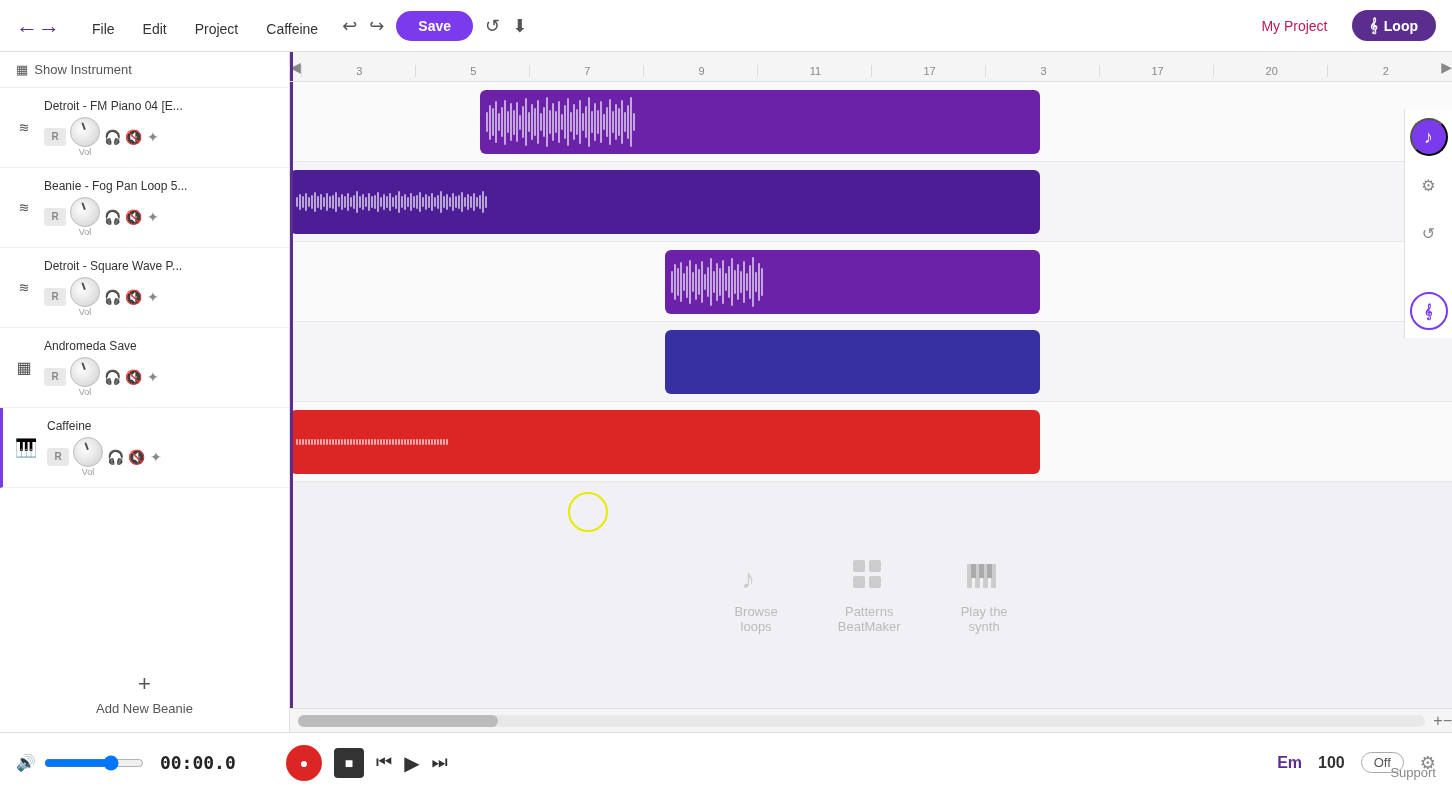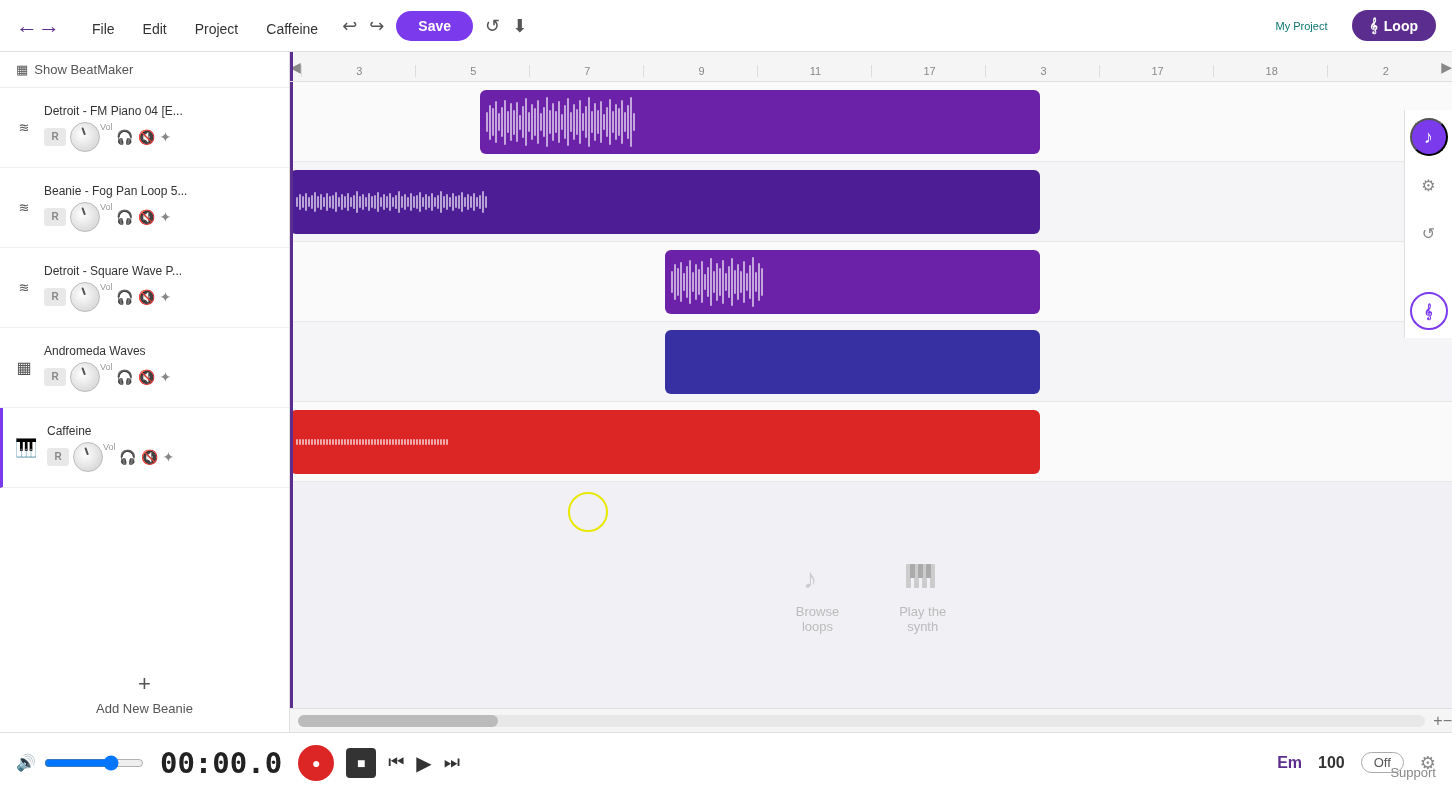--- a/index.html
+++ b/index.html
@@ -10,42 +10,42 @@
       display: flex; align-items: center; height: 52px;
       background: #fff; border-bottom: 1px solid #e0e0e0;
       padding: 0 16px; gap: 24px; position: relative; z-index: 10;
     }
     .nav-logo { color: #5b2d8e; font-size: 22px; font-weight: bold; margin-right: 8px; }
     .nav-menu { display: flex; gap: 28px; margin-top: 6px; }
     .nav-menu-item { font-size: 14px; color: #333; cursor: pointer; }
     .nav-actions { display: flex; gap: 12px; align-items: center; }
     .nav-icon-btn { background: none; border: none; cursor: pointer; color: #555; font-size: 18px; }
     .nav-save-btn { background: #7c3aed; color: #fff; border: none; border-radius: 20px; padding: 7px 22px; font-size: 14px; font-weight: 600; cursor: pointer; }
-    .nav-project { margin-left: auto; font-size: 11px; color: #0f766e; font-weight: 500; }
+    .nav-project { margin-left: auto; font-size: 14px; color: #be185d; font-weight: 500; }
     .nav-share-btn { background: #5b2d8e; color: #fff; border: none; border-radius: 20px; padding: 7px 18px; font-size: 14px; font-weight: 600; cursor: pointer; display: flex; align-items: center; gap: 6px; }
 
     
     .main { display: flex; height: calc(792px - 52px - 60px); }
 
     
     .sidebar { width: 290px; background: #fff; border-right: 1px solid #e0e0e0; display: flex; flex-direction: column; overflow: hidden; }
     .sidebar-header { padding: 10px 16px; border-bottom: 1px solid #eee; display: flex; align-items: center; gap: 6px; color: #555; font-size: 13px; }
     .track-list { flex: 1; overflow-y: auto; }
     .track-item { display: flex; align-items: center; padding: 6px 10px; border-bottom: 1px solid #f0f0f0; height: 80px; gap: 6px; }
     .track-item.active-track { border-left: 3px solid #7c3aed; }
     .track-icon { width: 28px; height: 28px; display: flex; align-items: center; justify-content: center; color: #555; font-size: 13px; }
     .track-info { flex: 1; min-width: 0; }
     .track-name { font-size: 12px; color: #333; font-weight: 500; white-space: nowrap; overflow: hidden; text-overflow: ellipsis; margin-bottom: 4px; }
     .track-controls { display: flex; align-items: center; gap: 4px; }
     .track-btn { background: #f0f0f0; border: none; border-radius: 3px; width: 22px; height: 18px; font-size: 10px; cursor: pointer; color: #555; font-weight: 600; display: flex; align-items: center; justify-content: center; }
     .track-btn.r-btn { background: #e8e8e8; color: #888; }
     .vol-knob { width: 30px; height: 30px; border-radius: 50%; background: radial-gradient(circle at 40% 40%, #fff, #ccc); border: 1px solid #bbb; position: relative; display: inline-block; cursor: pointer; }
     .vol-knob::after { content: ''; position: absolute; top: 4px; left: 50%; width: 2px; height: 8px; background: #555; border-radius: 1px; transform: translateX(-50%) rotate(-20deg); transform-origin: bottom; }
     .vol-label { font-size: 9px; color: #999; text-align: center; }
-    .vol-wrap { display: flex; flex-direction: row; align-items: flex-start; }
+    .vol-wrap { display: flex; flex-direction: column; align-items: center; }
     .track-icon-sm { color: #888; font-size: 14px; cursor: pointer; }
     .add-track-btn { display: flex; flex-direction: column; align-items: center; justify-content: center; padding: 16px; color: #555; cursor: pointer; gap: 4px; }
     .add-track-icon { font-size: 22px; color: #555; }
     .add-track-label { font-size: 13px; color: #555; }
 
     
     .track-area { flex: 1; display: flex; flex-direction: column; overflow: hidden; position: relative; }
     .timeline-header { height: 30px; background: #f5f5f5; border-bottom: 1px solid #e0e0e0; display: flex; align-items: center; position: relative; overflow: hidden; }
     .timeline-ruler { display: flex; height: 100%; align-items: flex-end; padding-bottom: 4px; flex: 1; }
     .ruler-mark { flex: 1; text-align: center; font-size: 11px; color: #888; border-left: 1px solid #ddd; padding-left: 2px; }
@@ -70,21 +70,21 @@
     .right-icon-btn.gray { background: none; color: #888; border: none; font-size: 14px; }
     .suggestion-item { display: flex; flex-direction: column; align-items: center; gap: 8px; cursor: pointer; color: #aaa; }
 
     
     .cursor-circle { position: absolute; width: 40px; height: 40px; border: 2.5px solid #e8e800; border-radius: 50%; pointer-events: none; z-index: 100; }
 
     
     .transport { height: 60px; background: #fff; border-top: 1px solid #e0e0e0; display: flex; align-items: center; padding: 0 16px; gap: 16px; }
     .vol-slider-wrap { display: flex; align-items: center; gap: 8px; }
     .vol-slider { width: 100px; }
-    .transport-time { font-size: 29px; font-weight: 600; color: #222; min-width: 110px; font-family: monospace; }
+    .transport-time { font-size: 18px; font-weight: 600; color: #222; min-width: 110px; font-family: monospace; }
     .transport-btns { display: flex; align-items: center; gap: 12px; }
     .transport-btn { background: none; border: none; cursor: pointer; font-size: 20px; color: #333; display: flex; align-items: center; justify-content: center; }
     .transport-btn.record-btn { width: 36px; height: 36px; border-radius: 50%; background: #dc2626; color: #fff; font-size: 14px; }
     .transport-btn.stop-btn { background: #333; color: #fff; width: 30px; height: 30px; border-radius: 4px; font-size: 14px; }
     .transport-right { display: flex; align-items: center; gap: 16px; margin-left: auto; }
     .key-badge { font-size: 16px; color: #5b2d8e; font-weight: 600; }
     .bpm-badge { font-size: 16px; color: #333; font-weight: 600; }
     .off-badge { border: 1px solid #aaa; border-radius: 12px; padding: 2px 12px; font-size: 13px; color: #555; cursor: pointer; }
     .settings-icon-btn { background: none; border: none; cursor: pointer; color: #888; font-size: 18px; }
     .support-link { position: absolute; bottom: 12px; right: 16px; font-size: 13px; color: #888; cursor: pointer; }
@@ -122,21 +122,21 @@
     <span>𝄞</span>
     <span>Loop</span>
   </button>
 </div>
 
 <div class="main">
 
   <div class="sidebar">
     <div class="sidebar-header">
       <span>▦</span>
-      <span>Show BeatMaker</span>
+      <span>Show Instrument</span>
     </div>
     <div class="track-list">
 
       <div class="track-item">
         <div class="track-icon">≋</div>
         <div class="track-info">
           <div class="track-name">Detroit - FM Piano 04 [E...</div>
           <div class="track-controls">
             <button class="track-btn r-btn">R</button>
             <div class="vol-wrap">
@@ -180,21 +180,21 @@
             <span class="track-icon-sm">🎧</span>
             <span class="track-icon-sm">🔇</span>
             <span class="track-icon-sm">✦</span>
           </div>
         </div>
       </div>
 
       <div class="track-item">
         <div class="track-icon" style="color: #555; font-size: 16px;">▦</div>
         <div class="track-info">
-          <div class="track-name">Andromeda Waves</div>
+          <div class="track-name">Andromeda Save</div>
           <div class="track-controls">
             <button class="track-btn r-btn">R</button>
             <div class="vol-wrap">
               <div class="vol-knob"></div>
               <span class="vol-label">Vol</span>
             </div>
             <span class="track-icon-sm">🎧</span>
             <span class="track-icon-sm">🔇</span>
             <span class="track-icon-sm">✦</span>
           </div>
@@ -233,21 +233,21 @@
       <div style="position: absolute; top: 0; left: 0; width: 3px; background: #5b2d8e; height: 100%; z-index:10;"></div>
       <div class="timeline-ruler">
         <div class="ruler-mark">3</div>
         <div class="ruler-mark">5</div>
         <div class="ruler-mark">7</div>
         <div class="ruler-mark">9</div>
         <div class="ruler-mark">11</div>
         <div class="ruler-mark">17</div>
         <div class="ruler-mark">3</div>
         <div class="ruler-mark">17</div>
-        <div class="ruler-mark">18</div>
+        <div class="ruler-mark">20</div>
         <div class="ruler-mark">2</div>
       </div>
       <button class="scroll-btn">▶</button>
     </div>
 
     <div style="position: absolute; top: 58px; right: 0; display: flex; flex-direction: column; align-items: center; padding: 8px 4px; gap: 10px; z-index: 20; background: #fff; border-left: 1px solid #e0e0e0; width: 48px;">
       <button class="right-icon-btn purple-bg" style="font-size: 18px;">♪</button>
       <button class="right-icon-btn gray" style="font-size: 16px;">⚙</button>
       <button class="right-icon-btn gray" style="font-size: 16px;">↺</button>
       <div style="height: 20px;"></div>
@@ -509,20 +509,29 @@
       <div style="flex: 1; background: #f0f0f5; display: flex; align-items: center; justify-content: center; min-height: 120px; position: relative;">
 
         <div class="cursor-circle" style="left: 278px; top: 10px;"></div>
 
         <div style="display: flex; gap: 60px; align-items: center; justify-content: center; padding: 20px;">
           <div class="suggestion-item">
             <svg width="40" height="40" viewBox="0 0 40 40">
               <text x="5" y="32" font-size="28" fill="#ccc">♪</text>
             </svg>
             <span style="font-size: 13px; color: #bbb; text-align:center;">Browse<br>loops</span>
+          </div>
+          <div class="suggestion-item">
+            <svg width="40" height="40" viewBox="0 0 40 40">
+              <rect x="4" y="4" width="12" height="12" rx="2" fill="#ccc"></rect>
+              <rect x="20" y="4" width="12" height="12" rx="2" fill="#ccc"></rect>
+              <rect x="4" y="20" width="12" height="12" rx="2" fill="#ccc"></rect>
+              <rect x="20" y="20" width="12" height="12" rx="2" fill="#ccc"></rect>
+            </svg>
+            <span style="font-size: 13px; color: #bbb; text-align:center;">Patterns<br>BeatMaker</span>
           </div>
           <div class="suggestion-item">
             <svg width="40" height="40" viewBox="0 0 40 40">
               <rect x="3" y="8" width="5" height="24" rx="1" fill="#ccc"></rect>
               <rect x="11" y="8" width="5" height="24" rx="1" fill="#ccc"></rect>
               <rect x="19" y="8" width="5" height="24" rx="1" fill="#ccc"></rect>
               <rect x="27" y="8" width="5" height="24" rx="1" fill="#ccc"></rect>
               <rect x="7" y="8" width="5" height="14" rx="1" fill="#aaa"></rect>
               <rect x="15" y="8" width="5" height="14" rx="1" fill="#aaa"></rect>
               <rect x="23" y="8" width="5" height="14" rx="1" fill="#aaa"></rect>

